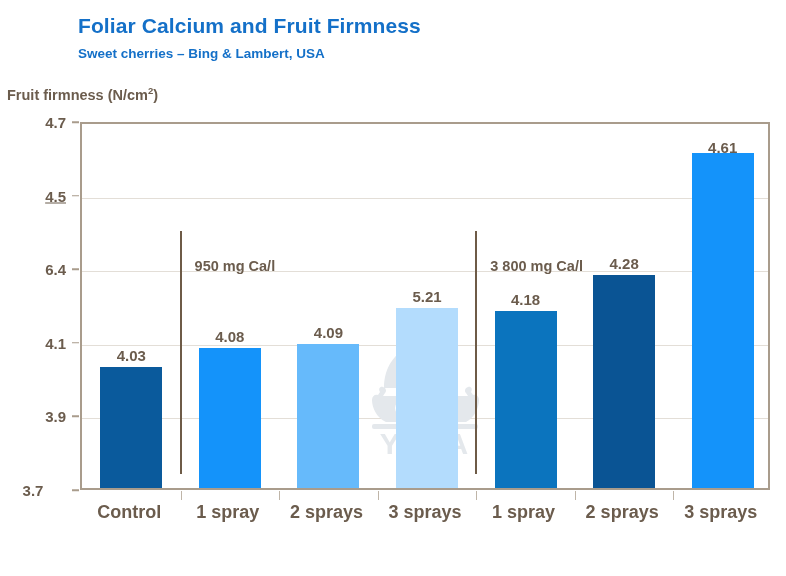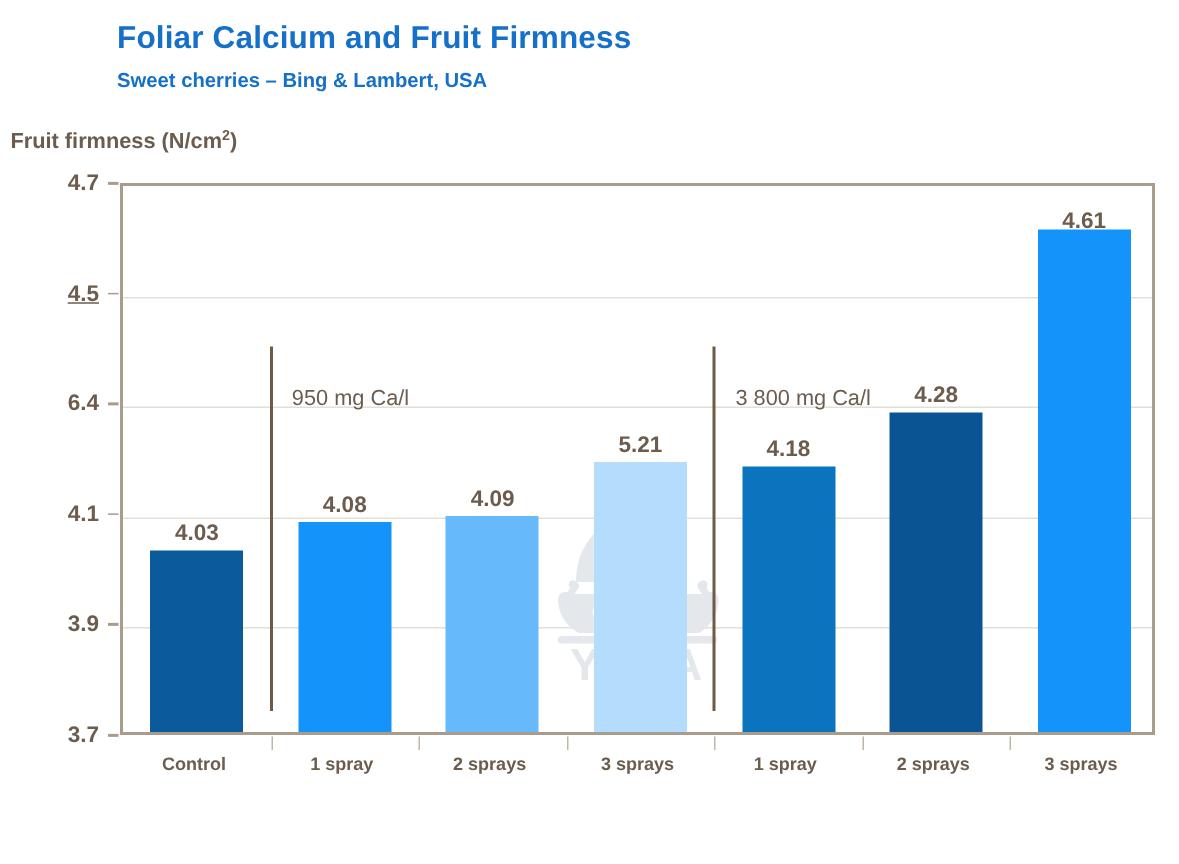--- a/index.html
+++ b/index.html
@@ -70,37 +70,37 @@
     text-align: center;
     font-size: 15px; font-weight: bold;
     color: #6B5C4D;
     white-space: nowrap;
   }
 
   
   .xtick-label {
     position: absolute;
     text-align: center;
-    font-size: 12px; font-weight: bold;
+    font-size: 18px; font-weight: bold;
     color: #6B5C4D;
     white-space: nowrap;
   }
   .xsep {
     position: absolute;
     width: 1px; background: #BFB5A8;
   }
 
   
   .divider {
     position: absolute;
     width: 2px; background: #6E5B47;
   }
   .annotation {
     position: absolute;
-    font-size: 14.5px; font-weight: normal;
+    font-size: 14.5px; font-weight: bold;
     color: #6B5C4D; white-space: nowrap;
   }
 
   
   .reference {
     position: absolute; right: 16px; bottom: 10px;
     font-size: 14px; font-weight: bold; font-style: italic;
     color: #6B5C4D; white-space: nowrap;
   }
 
@@ -126,21 +126,21 @@
 <body>
 
 <div id="page">
 
   <div class="chart-title">Foliar Calcium and Fruit Firmness</div>
   <div class="chart-subtitle">Sweet cherries – Bing &amp; Lambert, USA</div>
 
   <div class="axis-title"><span>Fruit firmness (N/cm</span><sup>2</sup><span>)</span></div>
 
   <div id="yticks">
-      <div class="ytick-label" style="top: 490px;">3.7</div>
+      <div class="ytick-label" style="top: 490px; text-align: center;">3.7</div>
       <div class="ytick-mark" style="top: 490px;"></div>
       <div class="ytick-label" style="top: 416.4px;">3.9</div>
       <div class="ytick-mark" style="top: 416.4px;"></div>
       <div class="ytick-label" style="top: 342.8px;">4.1</div>
       <div class="ytick-mark" style="top: 342.8px;"></div>
       <div class="ytick-label" style="top: 269.2px;">6.4</div>
       <div class="ytick-mark" style="top: 269.2px;"></div>
       <div class="ytick-label" style="top: 195.6px; text-decoration: underline;">4.5</div>
       <div class="ytick-mark" style="top: 195.6px;"></div>
       <div class="ytick-label" style="top: 122px;">4.7</div>

